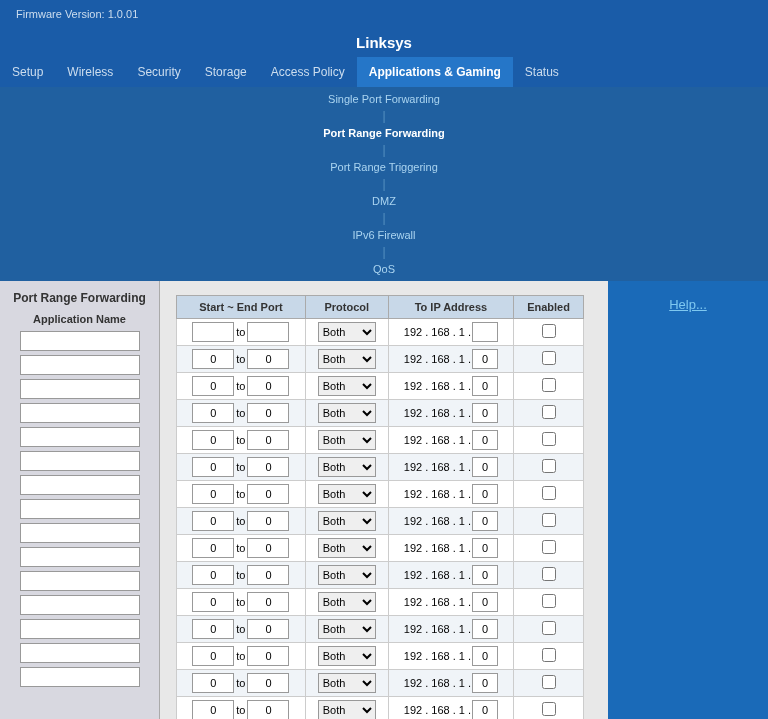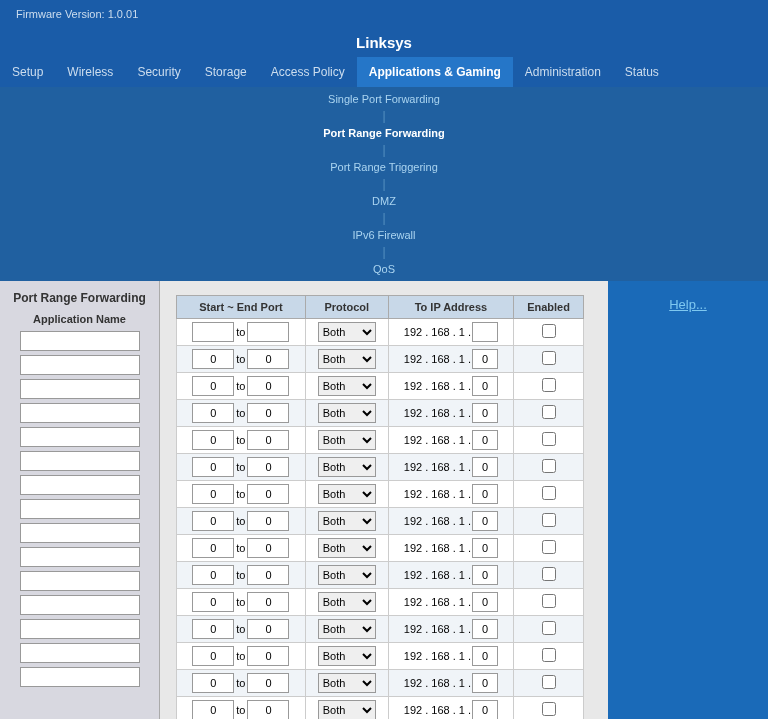--- a/index.html
+++ b/index.html
@@ -75,21 +75,20 @@
   <div class="brand-right"></div>
 </div>
 
 <div class="main-nav">
   <a>Setup</a>
   <a>Wireless</a>
   <a>Security</a>
   <a>Storage</a>
   <a>Access Policy</a>
   <a class="active" style="text-align:center;line-height:1.2;">Applications &amp; Gaming</a>
-  <a>Administration</a>
   <a>Status</a>
 </div>
 
 <div class="sub-nav">
   <a>Single Port Forwarding</a>
   <span class="sep">|</span>
   <a class="active">Port Range Forwarding</a>
   <span class="sep">|</span>
   <a>Port Range Triggering</a>
   <span class="sep">|</span>

